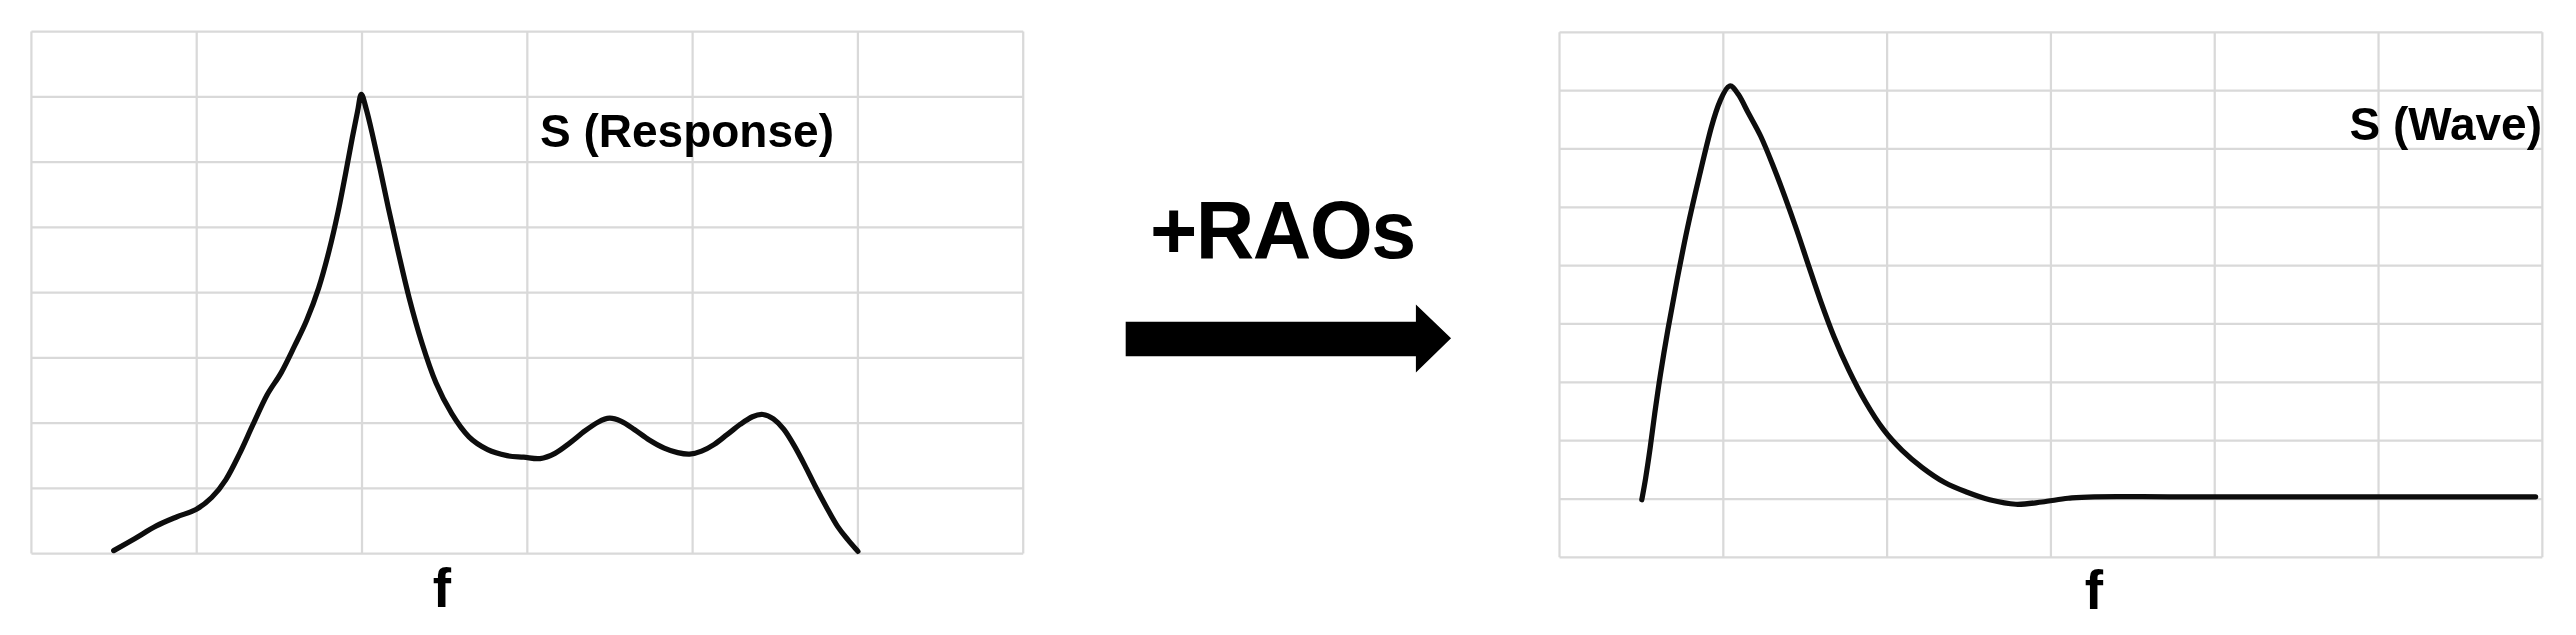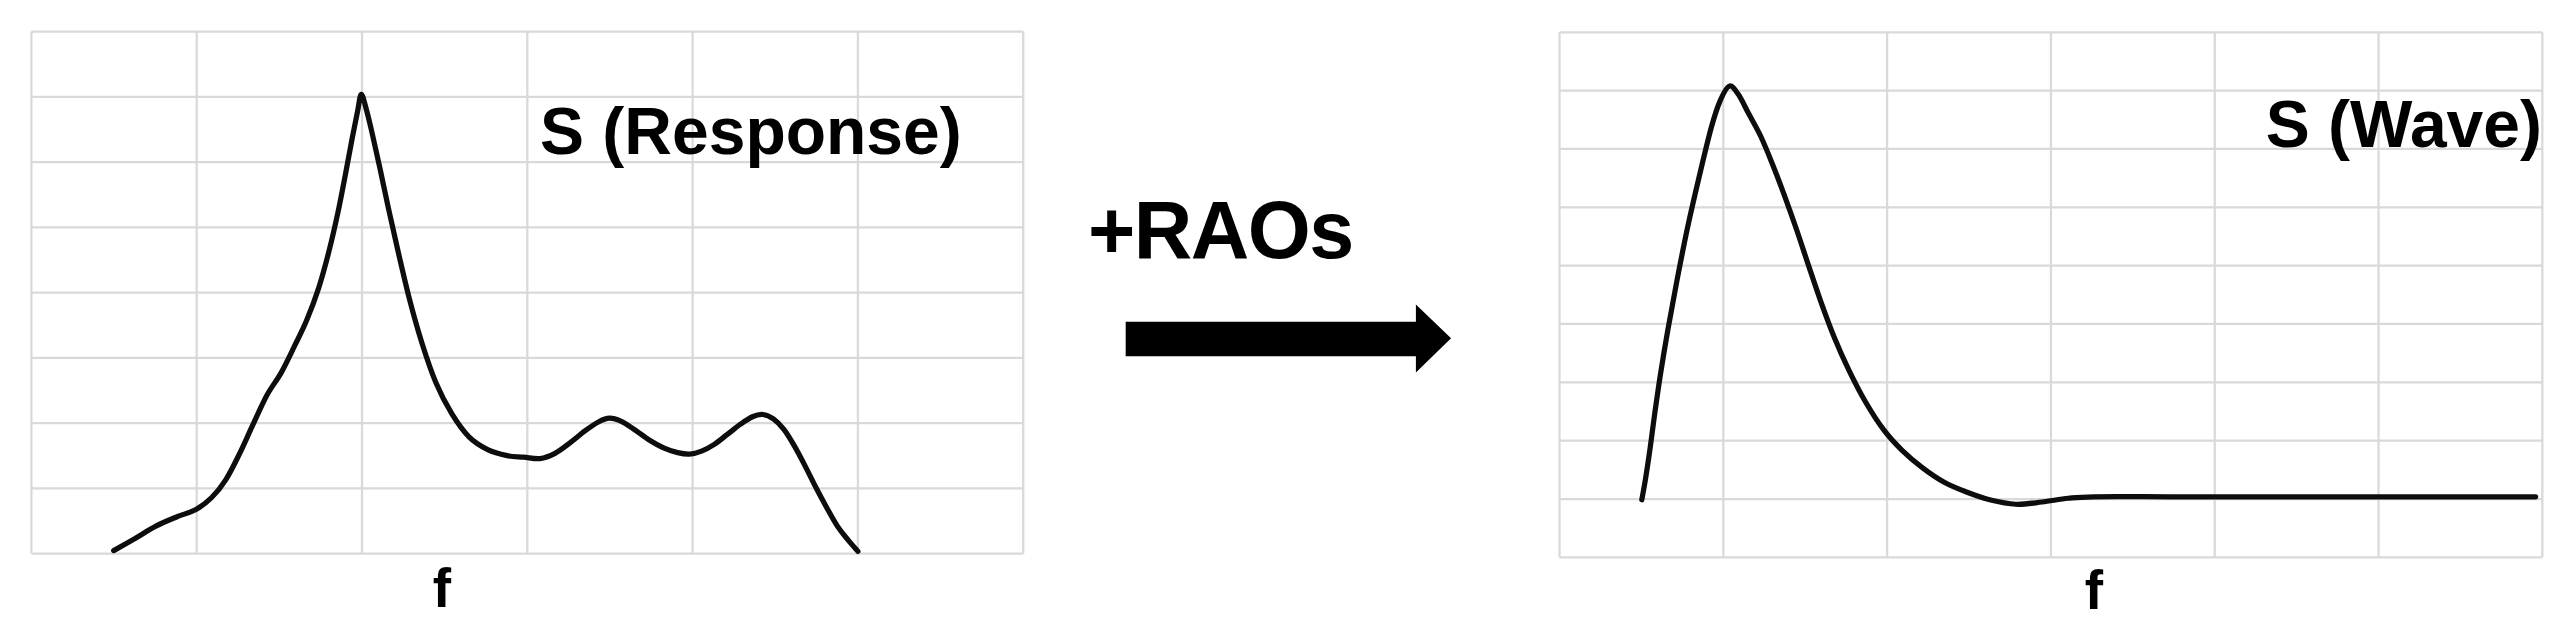--- a/index.html
+++ b/index.html
@@ -7,21 +7,21 @@
     position:relative;
     width:2576px;height:636px;
     background:#ffffff;
     overflow:hidden;
     font-family:"Liberation Sans", sans-serif;
   }
   #fig-svg{position:absolute;left:0;top:0;}
   .chart-title{
     position:absolute;
     font-weight:bold;
-    font-size:66px;
+    font-size:46px;
     line-height:57px;
     color:#000;
     white-space:nowrap;
   }
   #t-left{left:540px;top:103px;width:479px;text-align:left;}
   #t-right{left:2063px;top:96px;width:479px;text-align:right;}
   .axis-label{
     position:absolute;
     font-weight:bold;
     font-size:55px;
@@ -29,20 +29,21 @@
     color:#000;
     width:60px;
     text-align:center;
     white-space:nowrap;
   }
   #x-left{left:412px;top:559px;}
   #x-right{left:2064px;top:561px;}
   #arrow-label{
     position:absolute;
     left:1088px;top:188px;width:389px;
+    text-align:center;
     font-weight:bold;
     font-size:81px;
     line-height:84px;
     letter-spacing:-1.5px;
     color:#000;
     white-space:nowrap;
   }
 </style>
 </head>
 <body>

